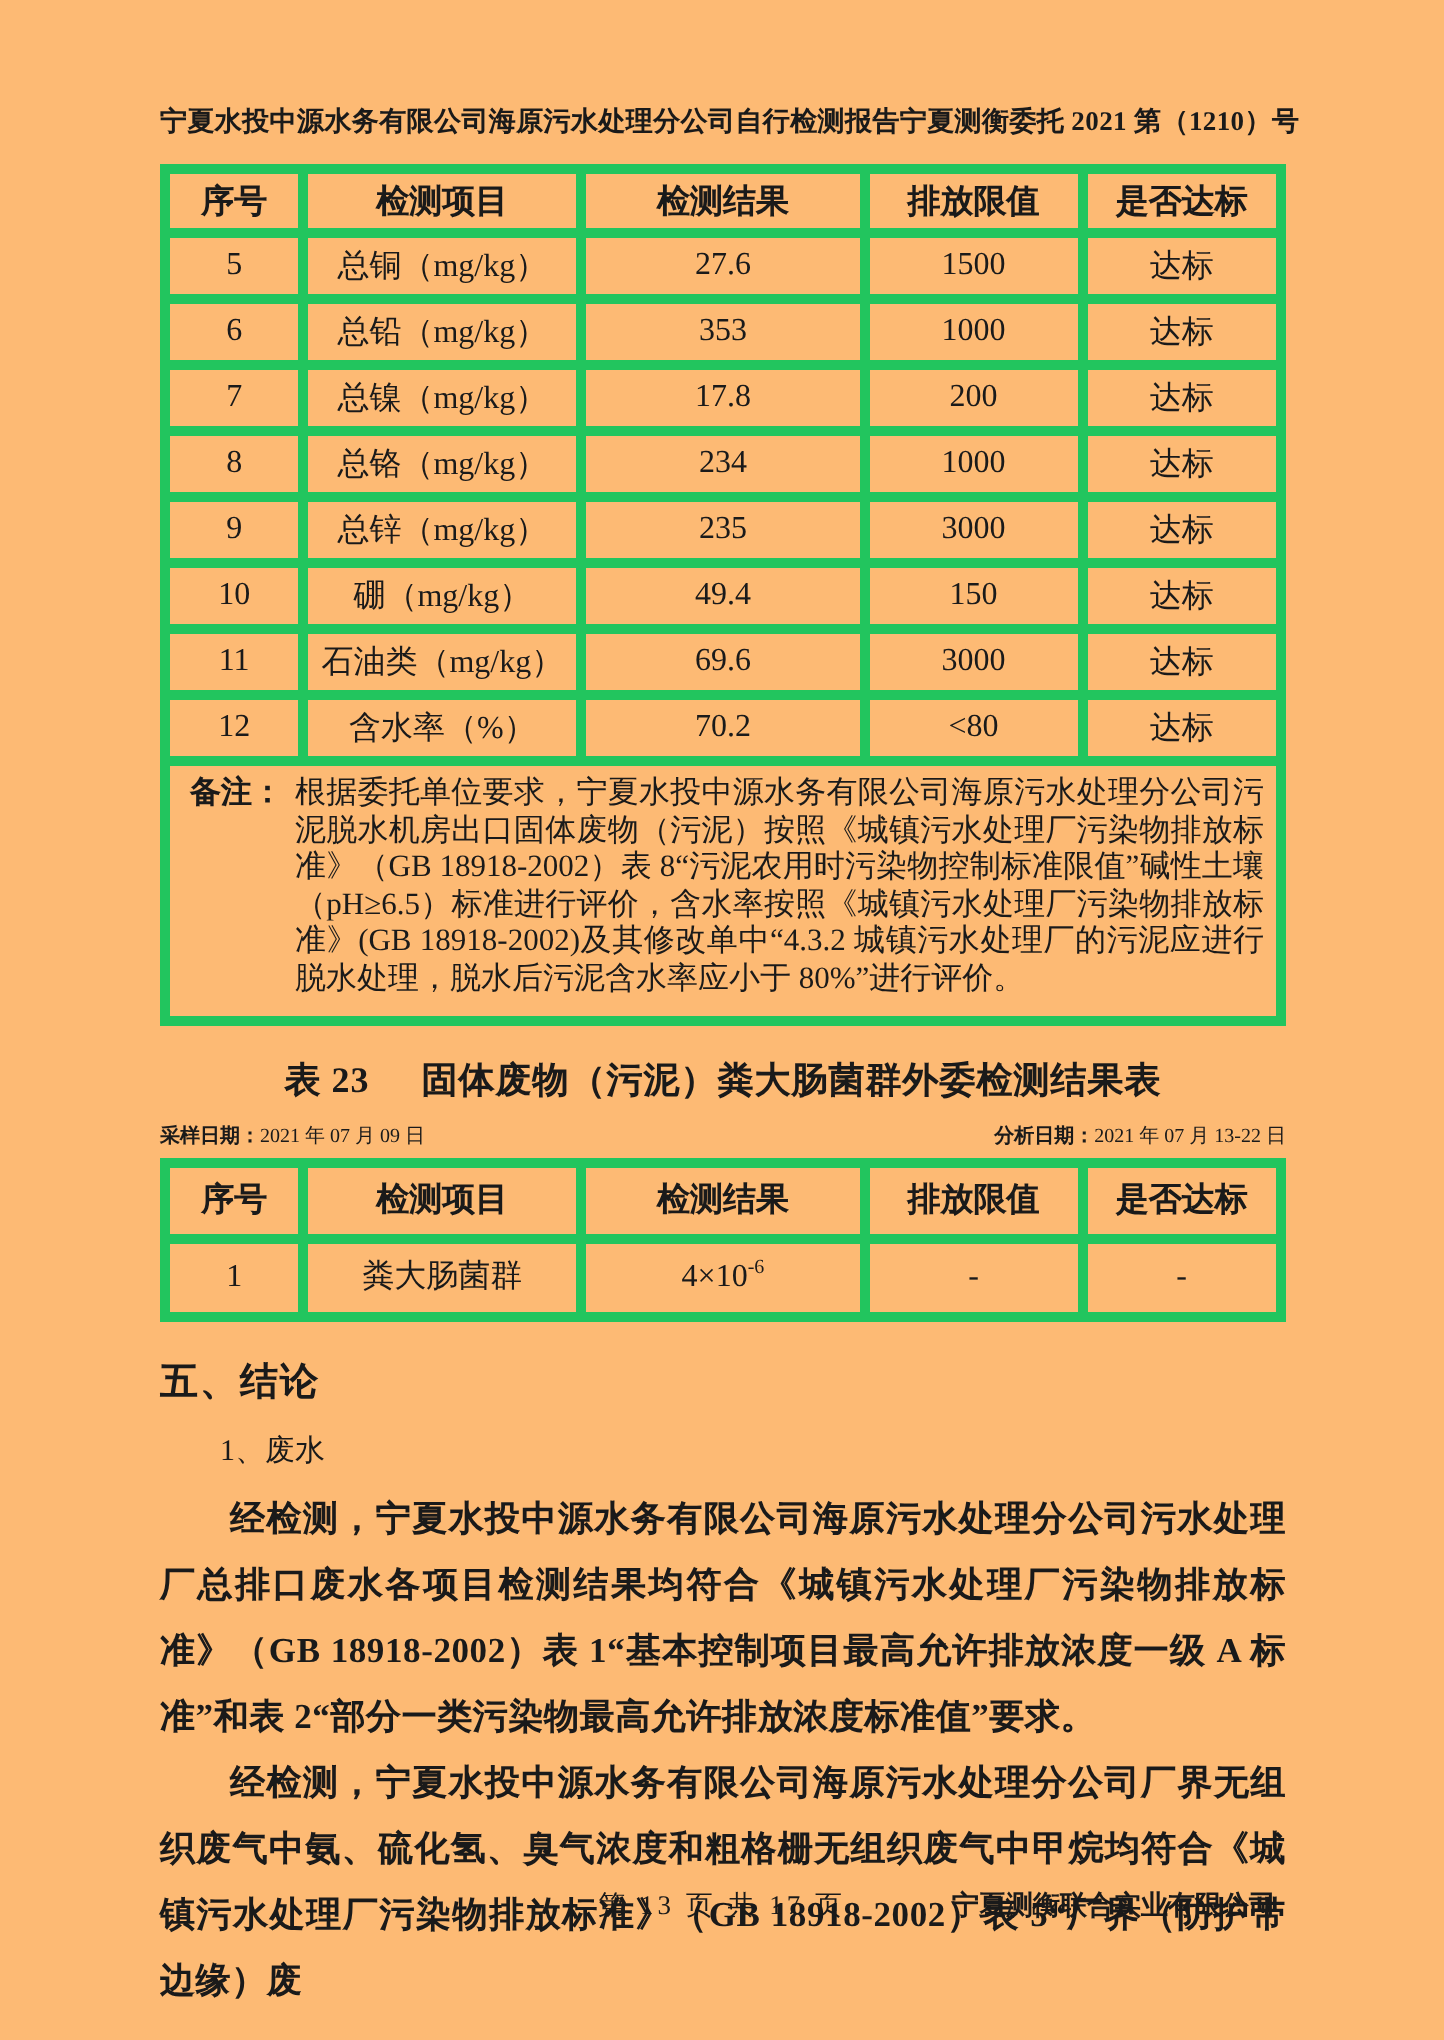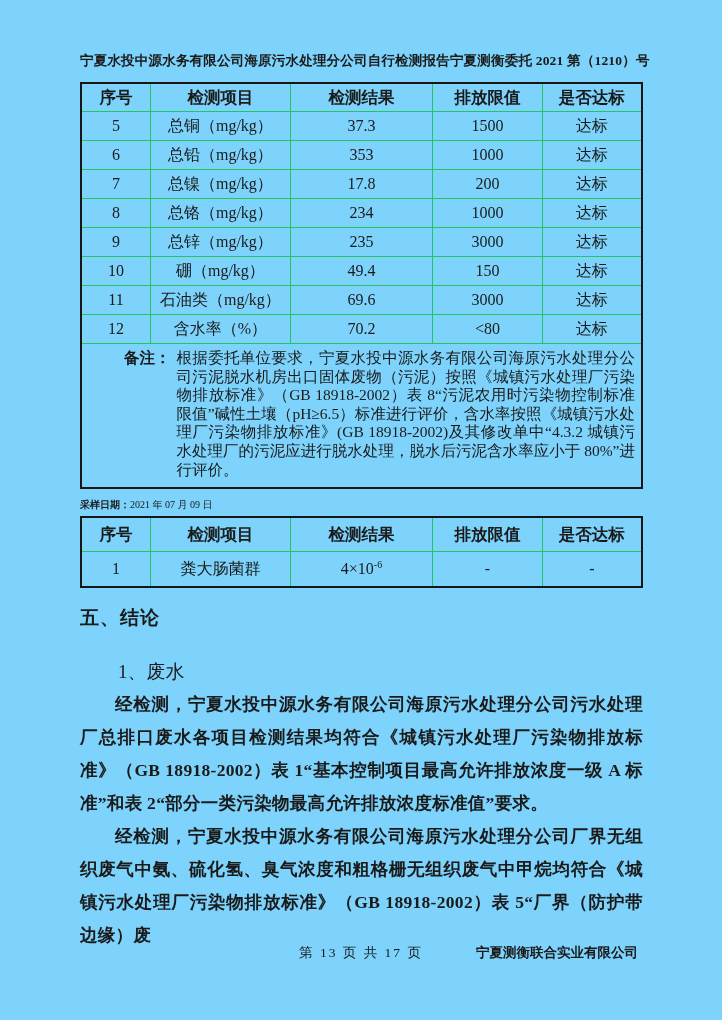--- a/index.html
+++ b/index.html
@@ -6,21 +6,21 @@
   body {
     width: 722px; height: 1020px;
     background: #f4f4f2;
     font-family: "Liberation Serif", "DejaVu Serif", serif;
     color: #1a1a1a;
     -webkit-font-smoothing: antialiased;
   }
   .page {
     position: relative;
     width: 722px; height: 1020px;
-    background: #7dd3fc;
+    background: #fdba74;
     overflow: hidden;
     box-sizing: border-box;
   }
   .content {
     position: absolute;
     left: 80px; top: 0;
     width: 563px;
   }
   
   .doc-header {
@@ -34,21 +34,21 @@
     white-space: nowrap;
   }
   
   table {
     width: 100%;
     border-collapse: collapse;
     table-layout: fixed;
     border: 2px solid #161616;
   }
   th, td {
-    border: 1px solid #22c55e;
+    border: 5px solid #22c55e;
     text-align: center;
     vertical-align: middle;
     padding: 0 2px;
     overflow: hidden;
   }
   .t1 { margin-top: 12px; }
   .t1 th { height: 27px; font-size: 16.5px; font-weight: bold; }
   .t1 td { height: 28px; font-size: 16px; }
   col.c-no    { width: 12.4%; }
   col.c-item  { width: 24.9%; }
@@ -58,21 +58,20 @@
   .note-cell {
     text-align: left;
     padding: 5px 6px 8px 10px;
     height: auto;
   }
   .note-wrap {
     display: flex;
     align-items: flex-start;
     font-size: 15.5px;
     line-height: 18.6px;
-    margin-left: 32px;
   }
   .note-label { font-weight: bold; flex: 0 0 auto; white-space: nowrap; }
   .note-text  { flex: 1 1 auto; margin-left: 6px; text-align: justify; }
   
   .t23-title {
     margin-top: 15px;
     text-align: center;
     font-size: 18px;
     font-weight: bold;
     letter-spacing: 0.5px;
@@ -90,22 +89,22 @@
   .t2 td { height: 34px; font-size: 16px; }
   sup.exp { font-size: 10px; vertical-align: super; line-height: 0; }
   
   .sec-heading {
     margin-top: 17px;
     font-size: 19px;
     font-weight: bold;
     letter-spacing: 1px;
   }
   .sub-heading {
-    margin-top: 24px;
-    font-size: 19px;
+    margin-top: 6px;
+    font-size: 15px;
     text-indent: 2em;
     line-height: 33px;
   }
   .para {
     font-size: 17.5px;
     line-height: 33px;
     text-indent: 2em;
     text-align: justify;
     letter-spacing: 0.3px;
     margin: 0;
@@ -159,21 +158,21 @@
           <th>检测项目</th>
           <th>检测结果</th>
           <th>排放限值</th>
           <th>是否达标</th>
         </tr>
       </thead>
       <tbody>
         <tr>
           <td>5</td>
           <td>总铜（mg/kg）</td>
-          <td>37.3</td>
+          <td>27.6</td>
           <td>1500</td>
           <td>达标</td>
         </tr>
         <tr>
           <td>6</td>
           <td>总铅（mg/kg）</td>
           <td>353</td>
           <td>1000</td>
           <td>达标</td>
         </tr>
@@ -223,24 +222,30 @@
           <td class="note-cell" colspan="5">
             <div class="note-wrap">
               <span class="note-label">备注：</span>
               <span class="note-text">根据委托单位要求，宁夏水投中源水务有限公司海原污水处理分公司污泥脱水机房出口固体废物（污泥）按照《城镇污水处理厂污染物排放标准》（GB 18918-2002）表 8“污泥农用时污染物控制标准限值”碱性土壤（pH≥6.5）标准进行评价，含水率按照《城镇污水处理厂污染物排放标准》(GB 18918-2002)及其修改单中“4.3.2 城镇污水处理厂的污泥应进行脱水处理，脱水后污泥含水率应小于 80%”进行评价。</span>
             </div>
           </td>
         </tr>
       </tbody>
     </table>
 
+    <div class="t23-title">
+      <span>表 23</span><span class="gap"></span><span>固体废物（污泥）粪大肠菌群外委检测结果表</span>
+    </div>
 
     <div class="date-line">
       <span>
         <b>采样日期：</b><span>2021 年 07 月 09 日</span>
+      </span>
+      <span>
+        <b>分析日期：</b><span>2021 年 07 月 13-22 日</span>
       </span>
     </div>
 
     <table class="t2">
       <colgroup>
         <col class="c-no">
           <col class="c-item">
           <col class="c-res">
           <col class="c-limit">
           <col class="c-pass">

